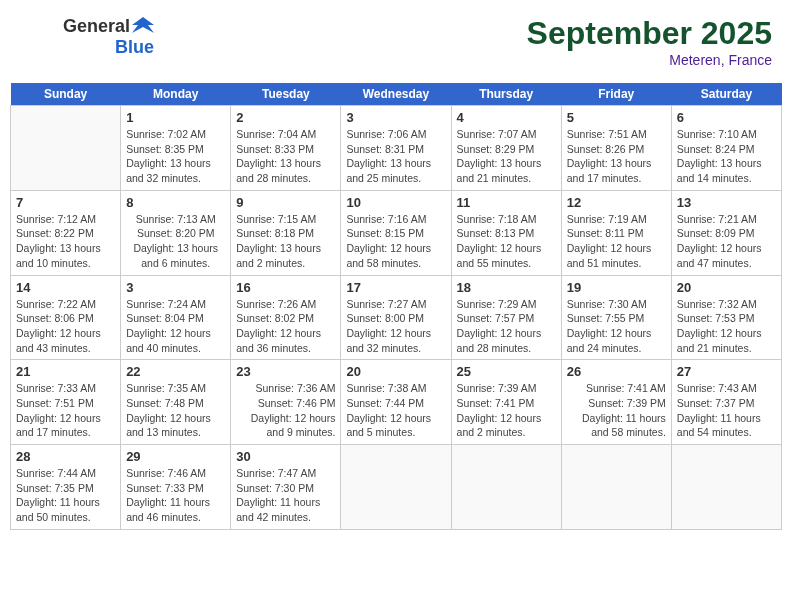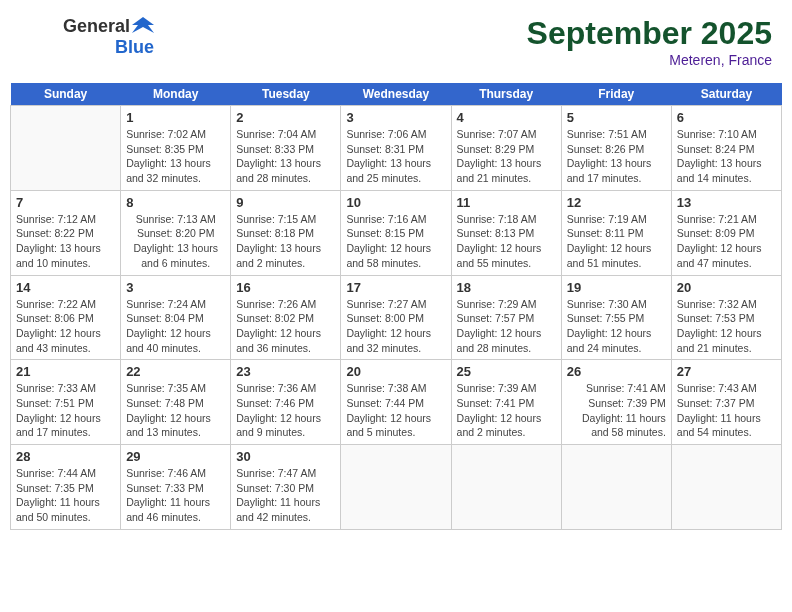--- a/index.html
+++ b/index.html
@@ -270,21 +270,21 @@
         </td>
         <td>
           <span class="day-number">22</span>
           <div class="day-info" style="white-space: pre-line;">Sunrise: 7:35 AM
 Sunset: 7:48 PM
 Daylight: 12 hours
 and 13 minutes.</div>
         </td>
         <td>
           <span class="day-number">23</span>
-          <div class="day-info" style="white-space: pre-line;">Sunrise: 7:36 AM
+          <div class="day-info" style="white-space: pre-line; text-align: right;">Sunrise: 7:36 AM
 Sunset: 7:46 PM
 Daylight: 12 hours
 and 9 minutes.</div>
         </td>
         <td>
           <span class="day-number">20</span>
           <div class="day-info" style="white-space: pre-line;">Sunrise: 7:38 AM
 Sunset: 7:44 PM
 Daylight: 12 hours
 and 5 minutes.</div>

